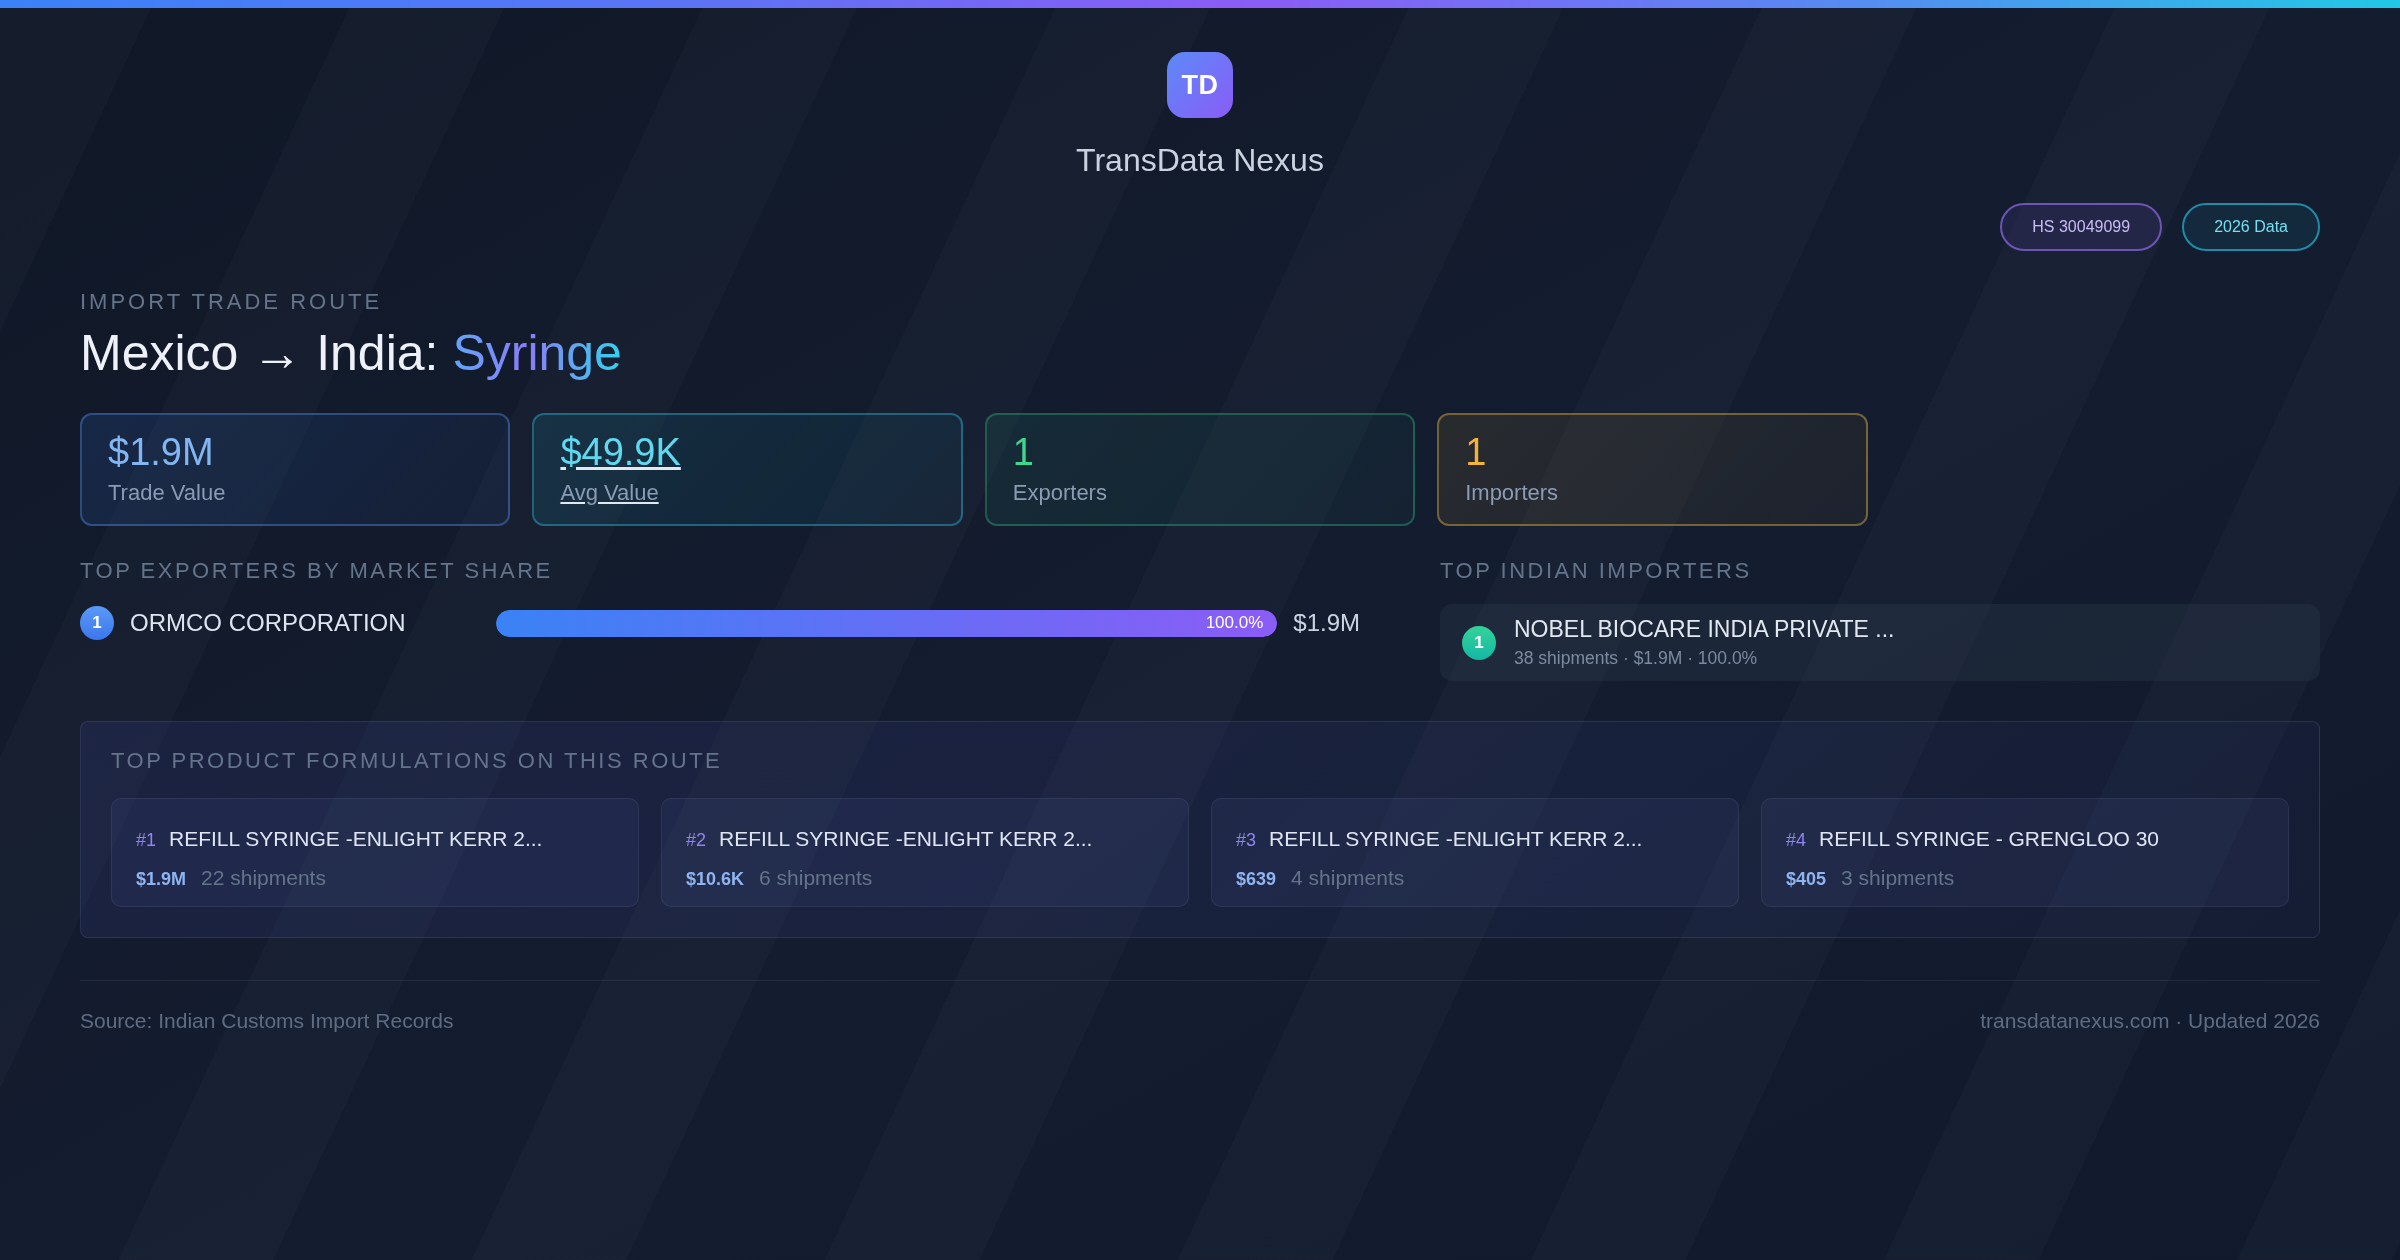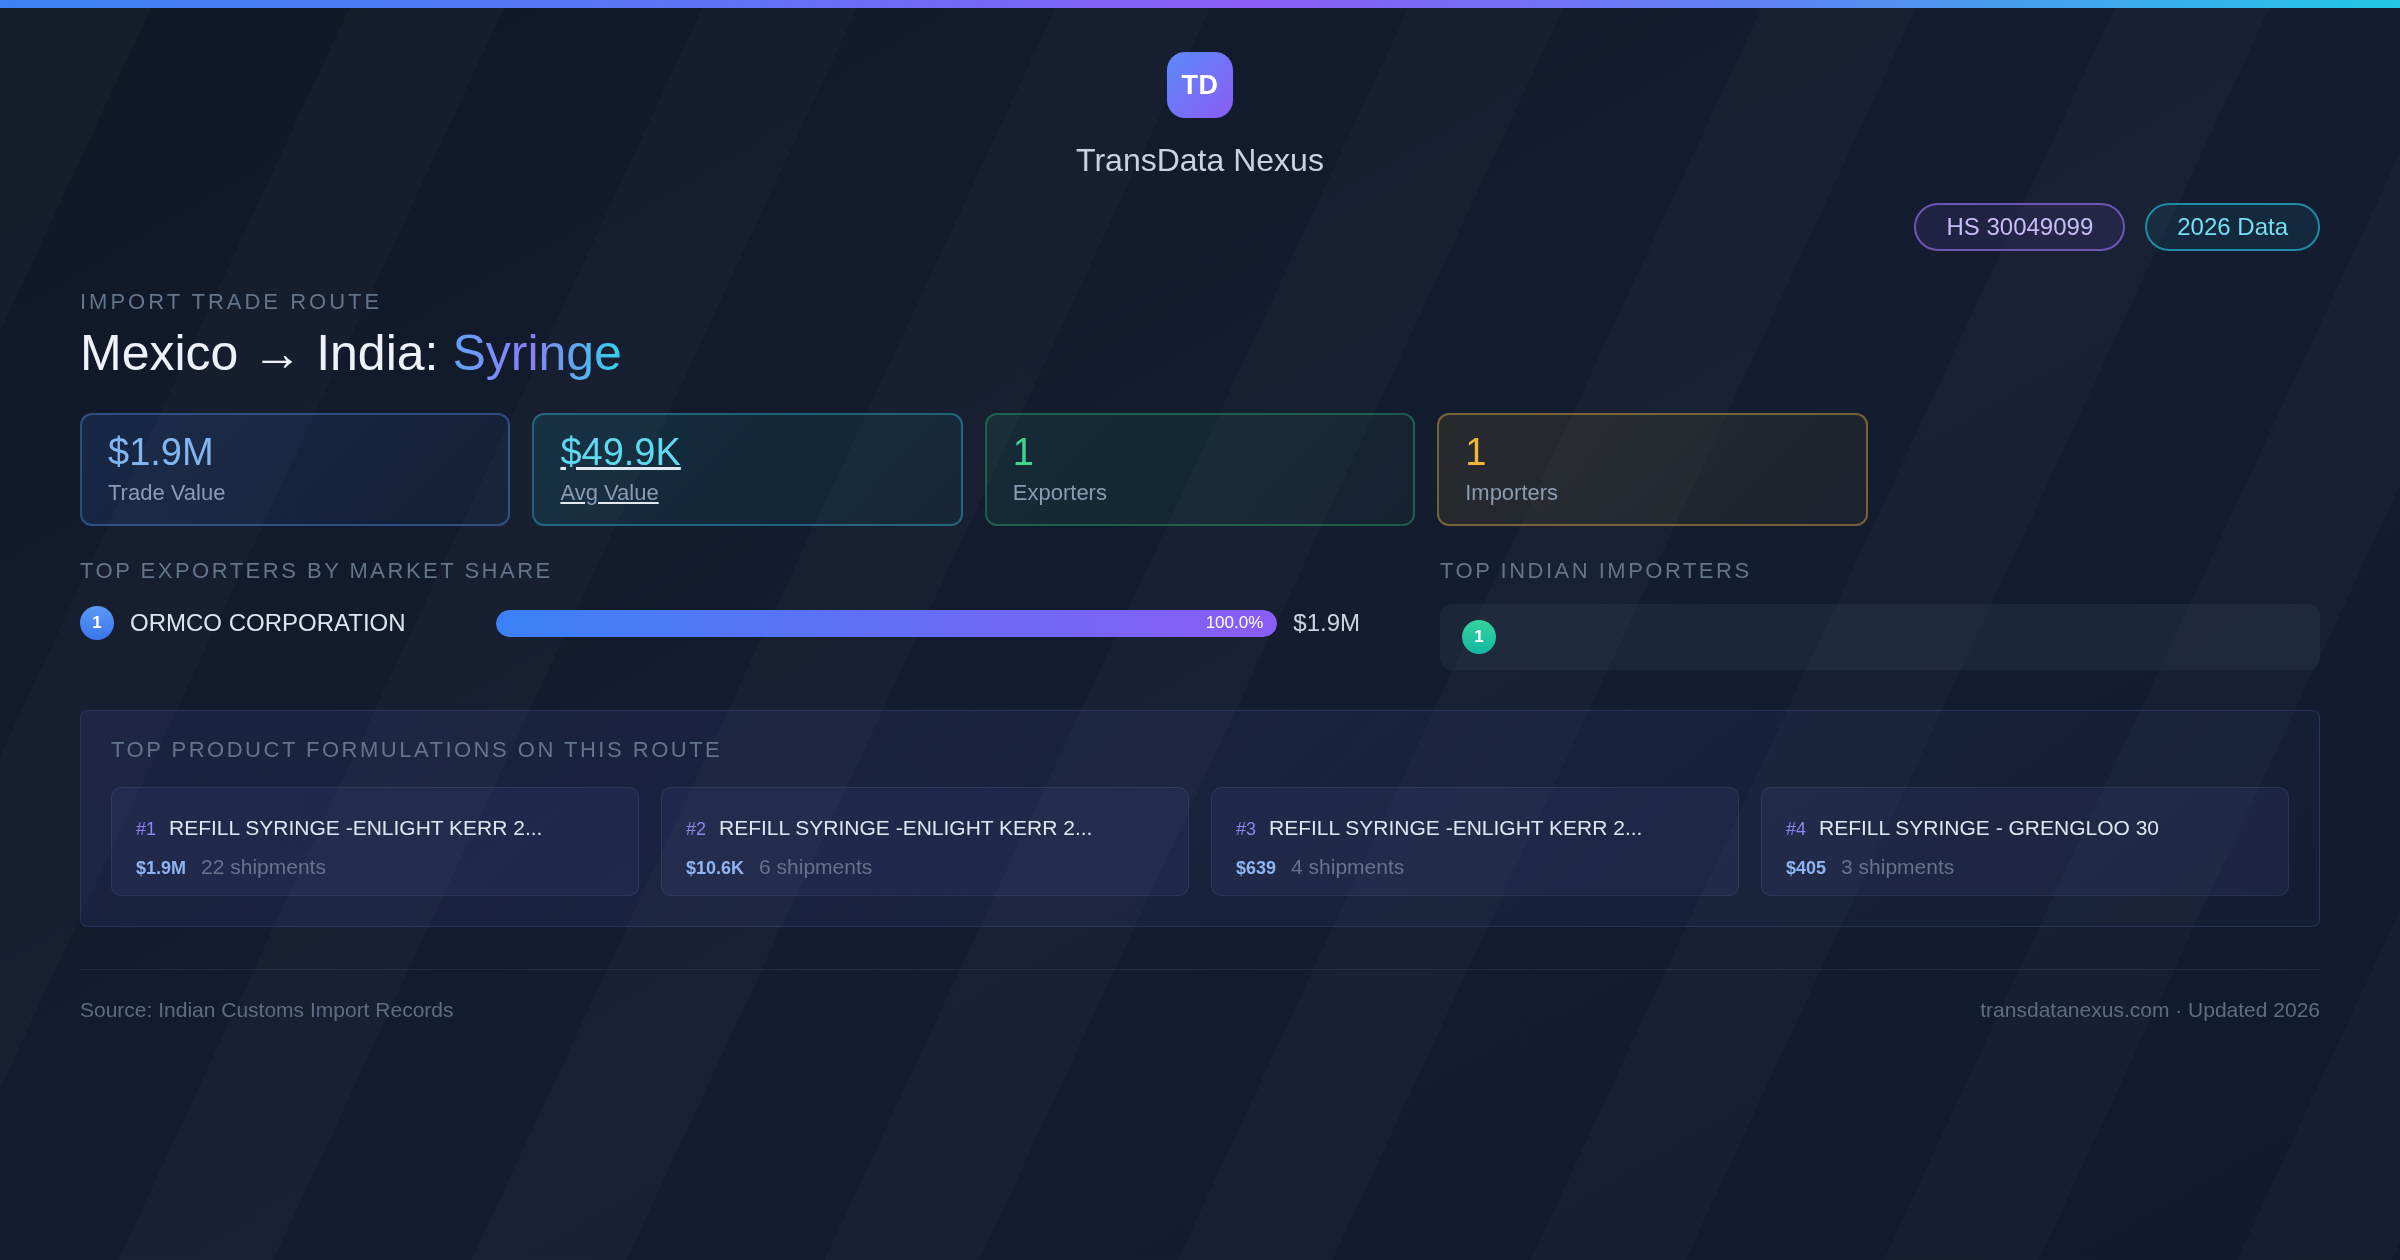--- a/index.html
+++ b/index.html
@@ -24,21 +24,21 @@
   .logo {
     width:66px; height:66px; border-radius:18px;
     background:linear-gradient(135deg,#5b8af8 0%,#8b5cf6 100%);
     display:grid; place-items:center;
     font-size:27px; font-weight:700; color:#ffffff; letter-spacing:0.5px;
   }
   .app-title { font-size:32px; font-weight:500; color:#c9d2de; }
   .badges { margin-left:auto; display:flex; gap:20px; }
   .badge {
     height:48px; padding:0 30px; border-radius:26px;
-    display:flex; align-items:center; font-size:24px; font-weight:500;
+    display:flex; align-items:center; font-size:16px; font-weight:500;
   }
   .badge-hs { border:2px solid #6d55b4; color:#c9bbf5; background:rgba(139,92,246,0.10); }
   .badge-year { border:2px solid #1f8ba6; color:#76dff2; background:rgba(34,211,238,0.07); }
 
   
   .eyebrow { margin-top:38px; font-size:22px; letter-spacing:3px; color:#64748b; font-weight:500; }
   h1 { margin-top:10px; font-size:50px; font-weight:500; color:#eef2f8; line-height:1.15; }
   .title-product {
     background:linear-gradient(90deg,#60a5fa 0%,#8b7cf6 45%,#38cdee 95%);
     -webkit-background-clip:text; background-clip:text; color:transparent;
@@ -169,20 +169,24 @@
           </div>
         </div>
         <div class="bar-value">$1.9M</div>
       </div>
     </div>
 
     <div class="col-importers">
       <div class="section-heading">TOP INDIAN IMPORTERS</div>
       <div class="importer-card">
         <div class="rank-circle rank-teal">1</div>
+        <div>
+          <div class="importer-name">NOBEL BIOCARE INDIA PRIVATE ...</div>
+          <div class="importer-details">38 shipments · $1.9M · 100.0%</div>
+        </div>
       </div>
     </div>
 
   </div>
 
   <div class="panel">
     <div class="section-heading">TOP PRODUCT FORMULATIONS ON THIS ROUTE</div>
     <div class="panel-grid">
 
       <div class="formulation-card">

